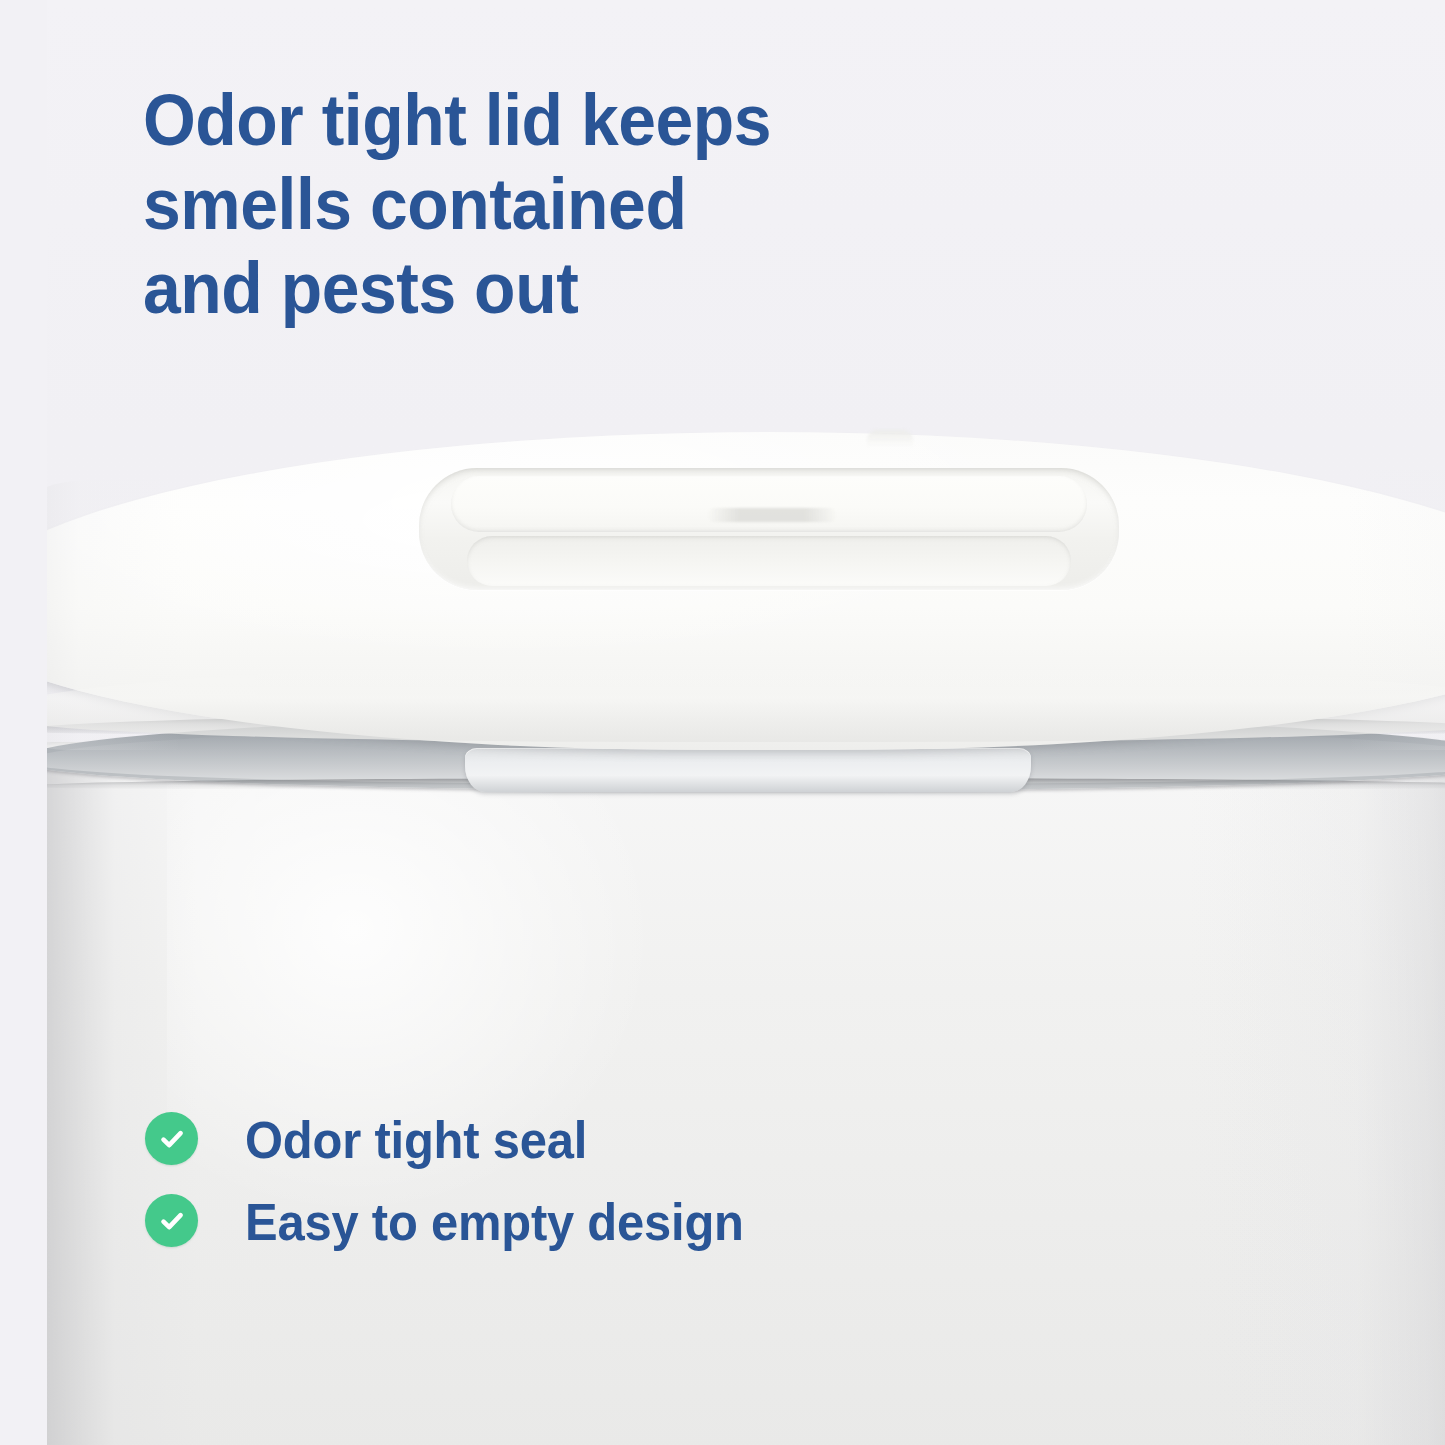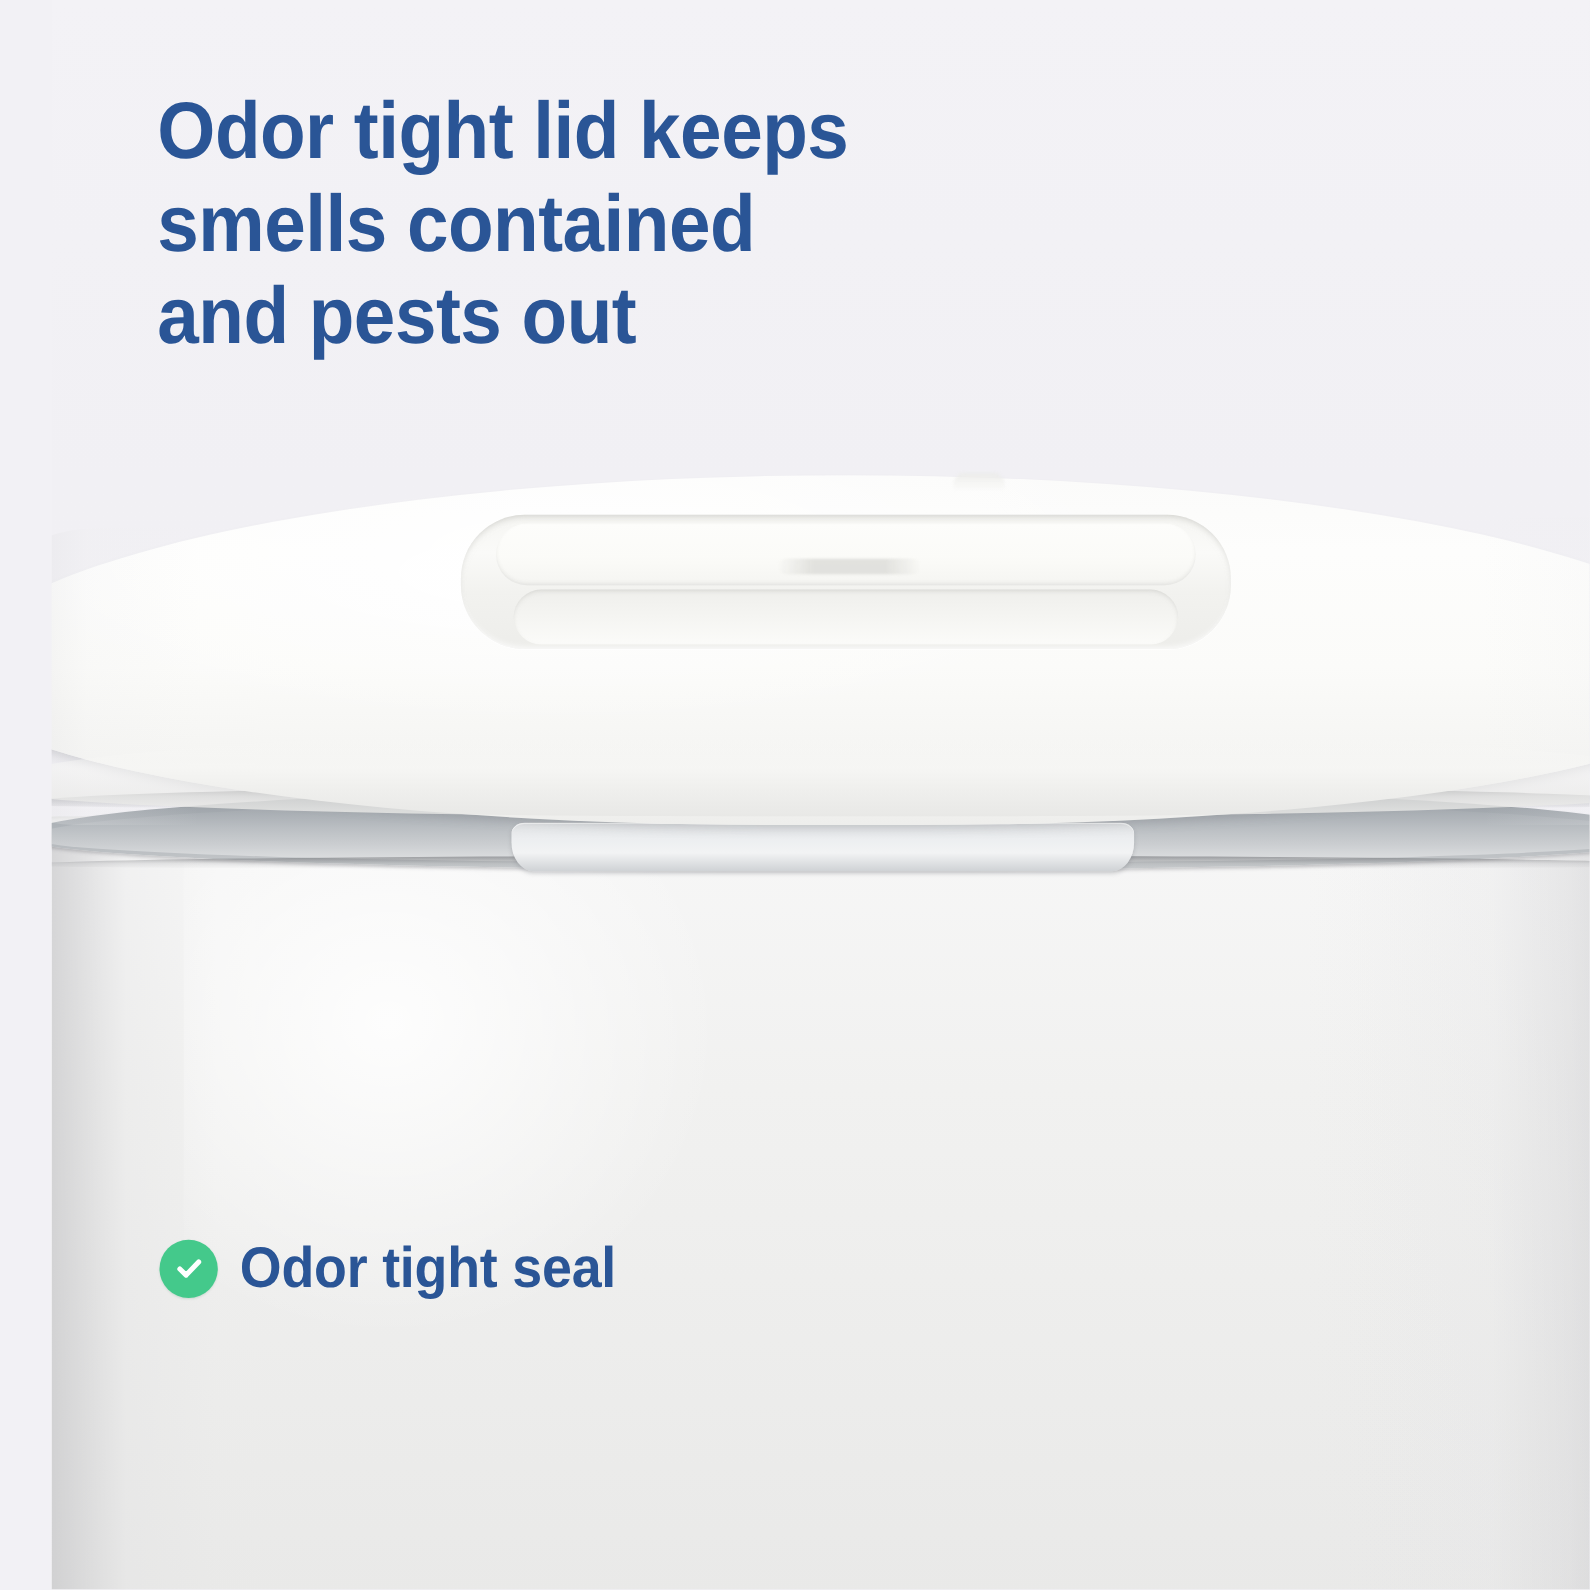--- a/index.html
+++ b/index.html
@@ -253,22 +253,23 @@
 
   
   .bullets {
     position: absolute;
     left: 98px;
     top: 1112px;
     width: 900px;
   }
   .bullet-row {
     display: flex;
-    align-items: center;
+    align-items: flex-start;
     height: 82px;
+    gap: 27px;
   }
   .bullet-icon {
     width: 53px;
     height: 53px;
     min-width: 53px;
     border-radius: 50%;
     background: #44c98b;
     display: flex;
     align-items: center;
     justify-content: center;
@@ -331,16 +332,24 @@
     <div class="bullet-row">
       <span class="bullet-icon">
         <svg width="32" height="32" viewBox="0 0 32 32" aria-hidden="true">
           <path d="M7.5 16.6 L13.2 22.2 L24.6 10.2" fill="none" stroke="#ffffff" stroke-width="4.6" stroke-linecap="round" stroke-linejoin="round"></path>
         </svg>
       </span>
       <span class="bullet-label">Odor tight seal</span>
     </div>
 
 
+    <div class="bullet-row">
+      <span class="bullet-icon">
+        <svg width="32" height="32" viewBox="0 0 32 32" aria-hidden="true">
+          <path d="M7.5 16.6 L13.2 22.2 L24.6 10.2" fill="none" stroke="#ffffff" stroke-width="4.6" stroke-linecap="round" stroke-linejoin="round"></path>
+        </svg>
+      </span>
+      <span class="bullet-label">Easy to empty design</span>
+    </div>
 
   </div>
 
 </div>
 
 </body></html>

